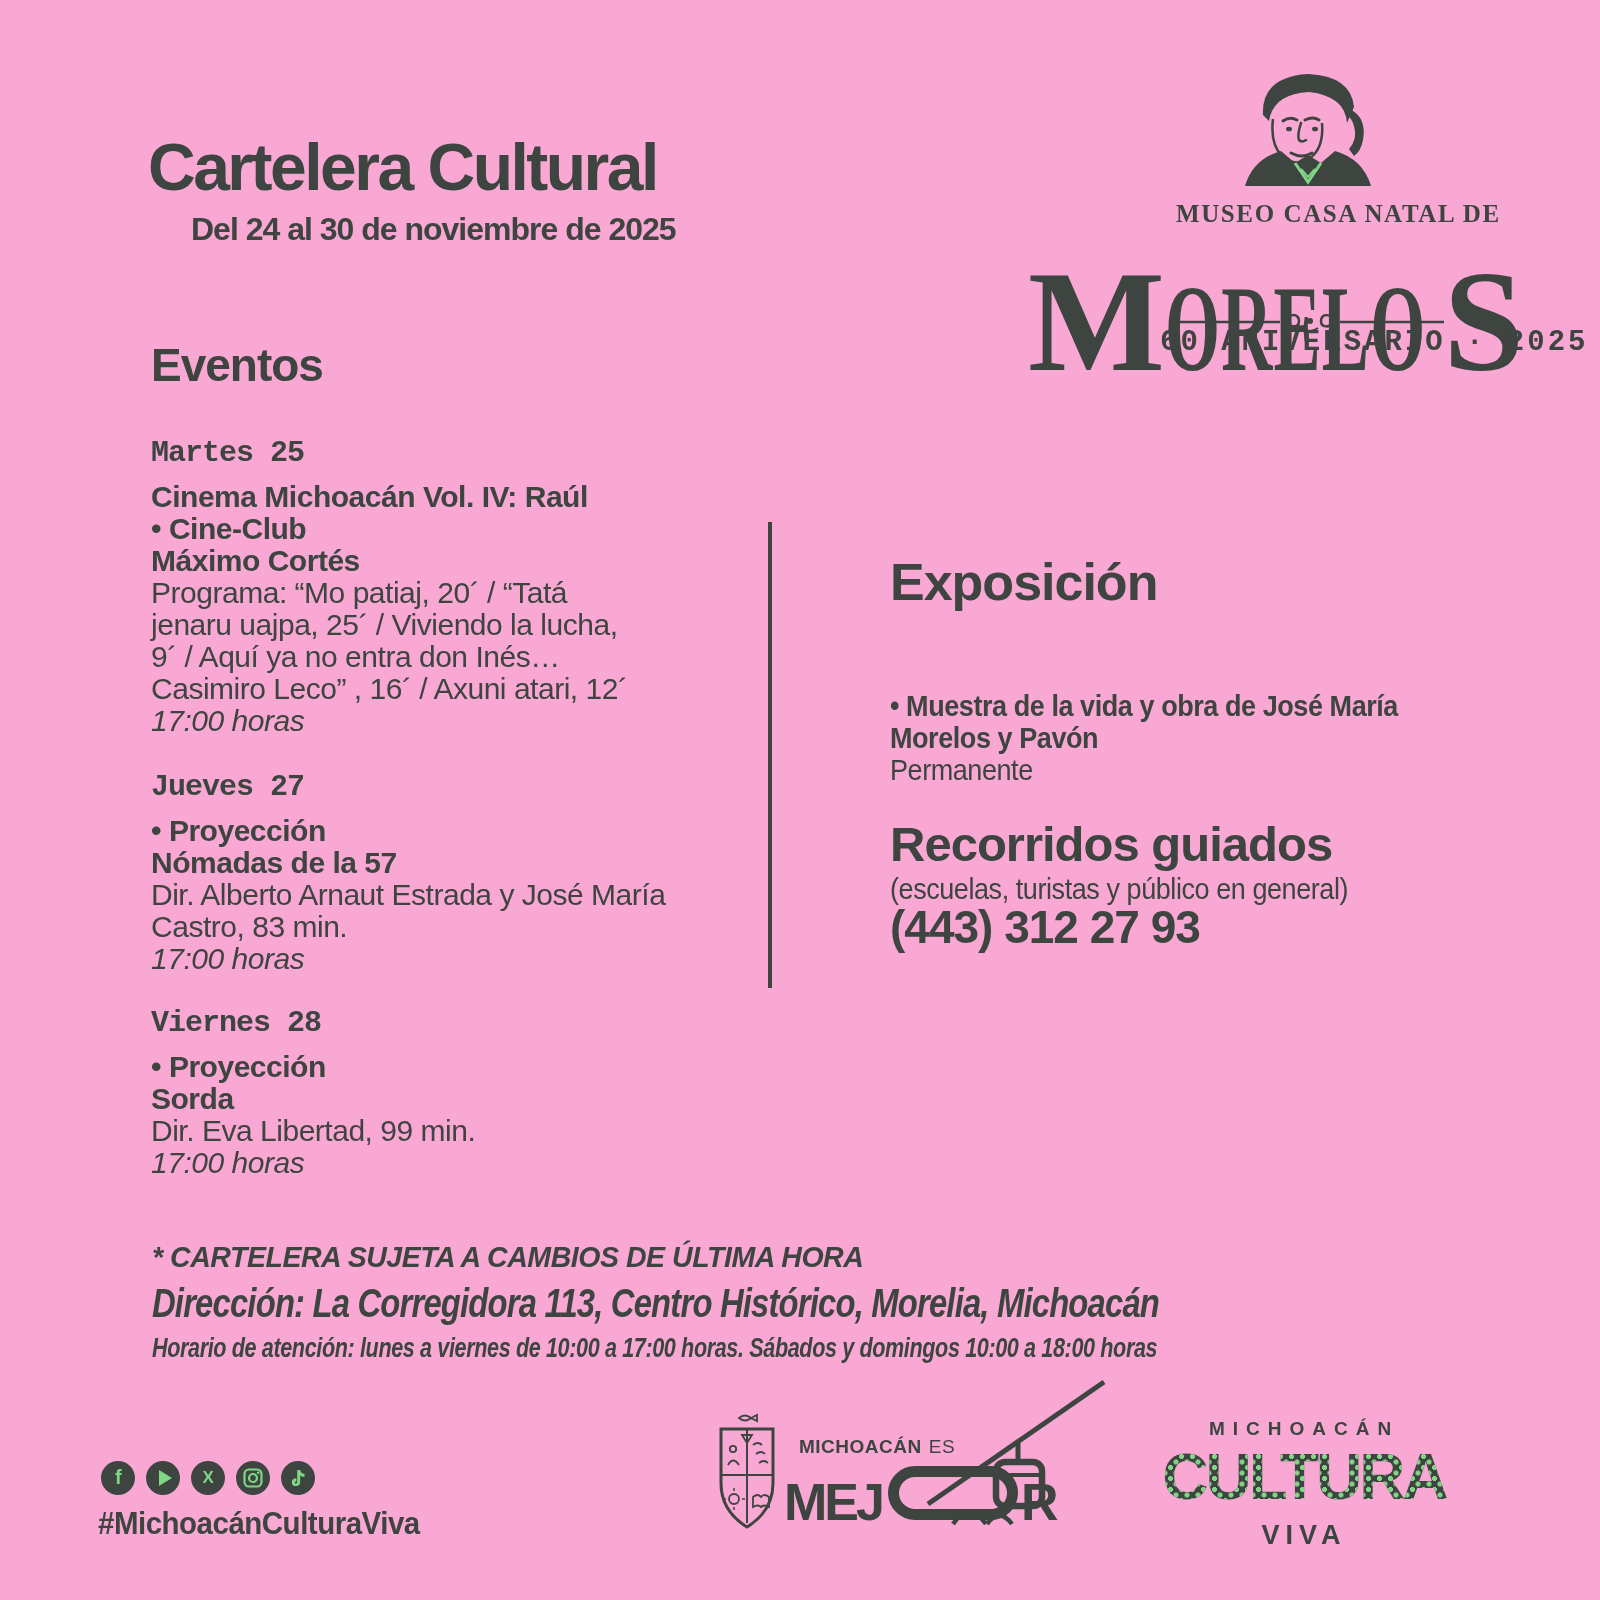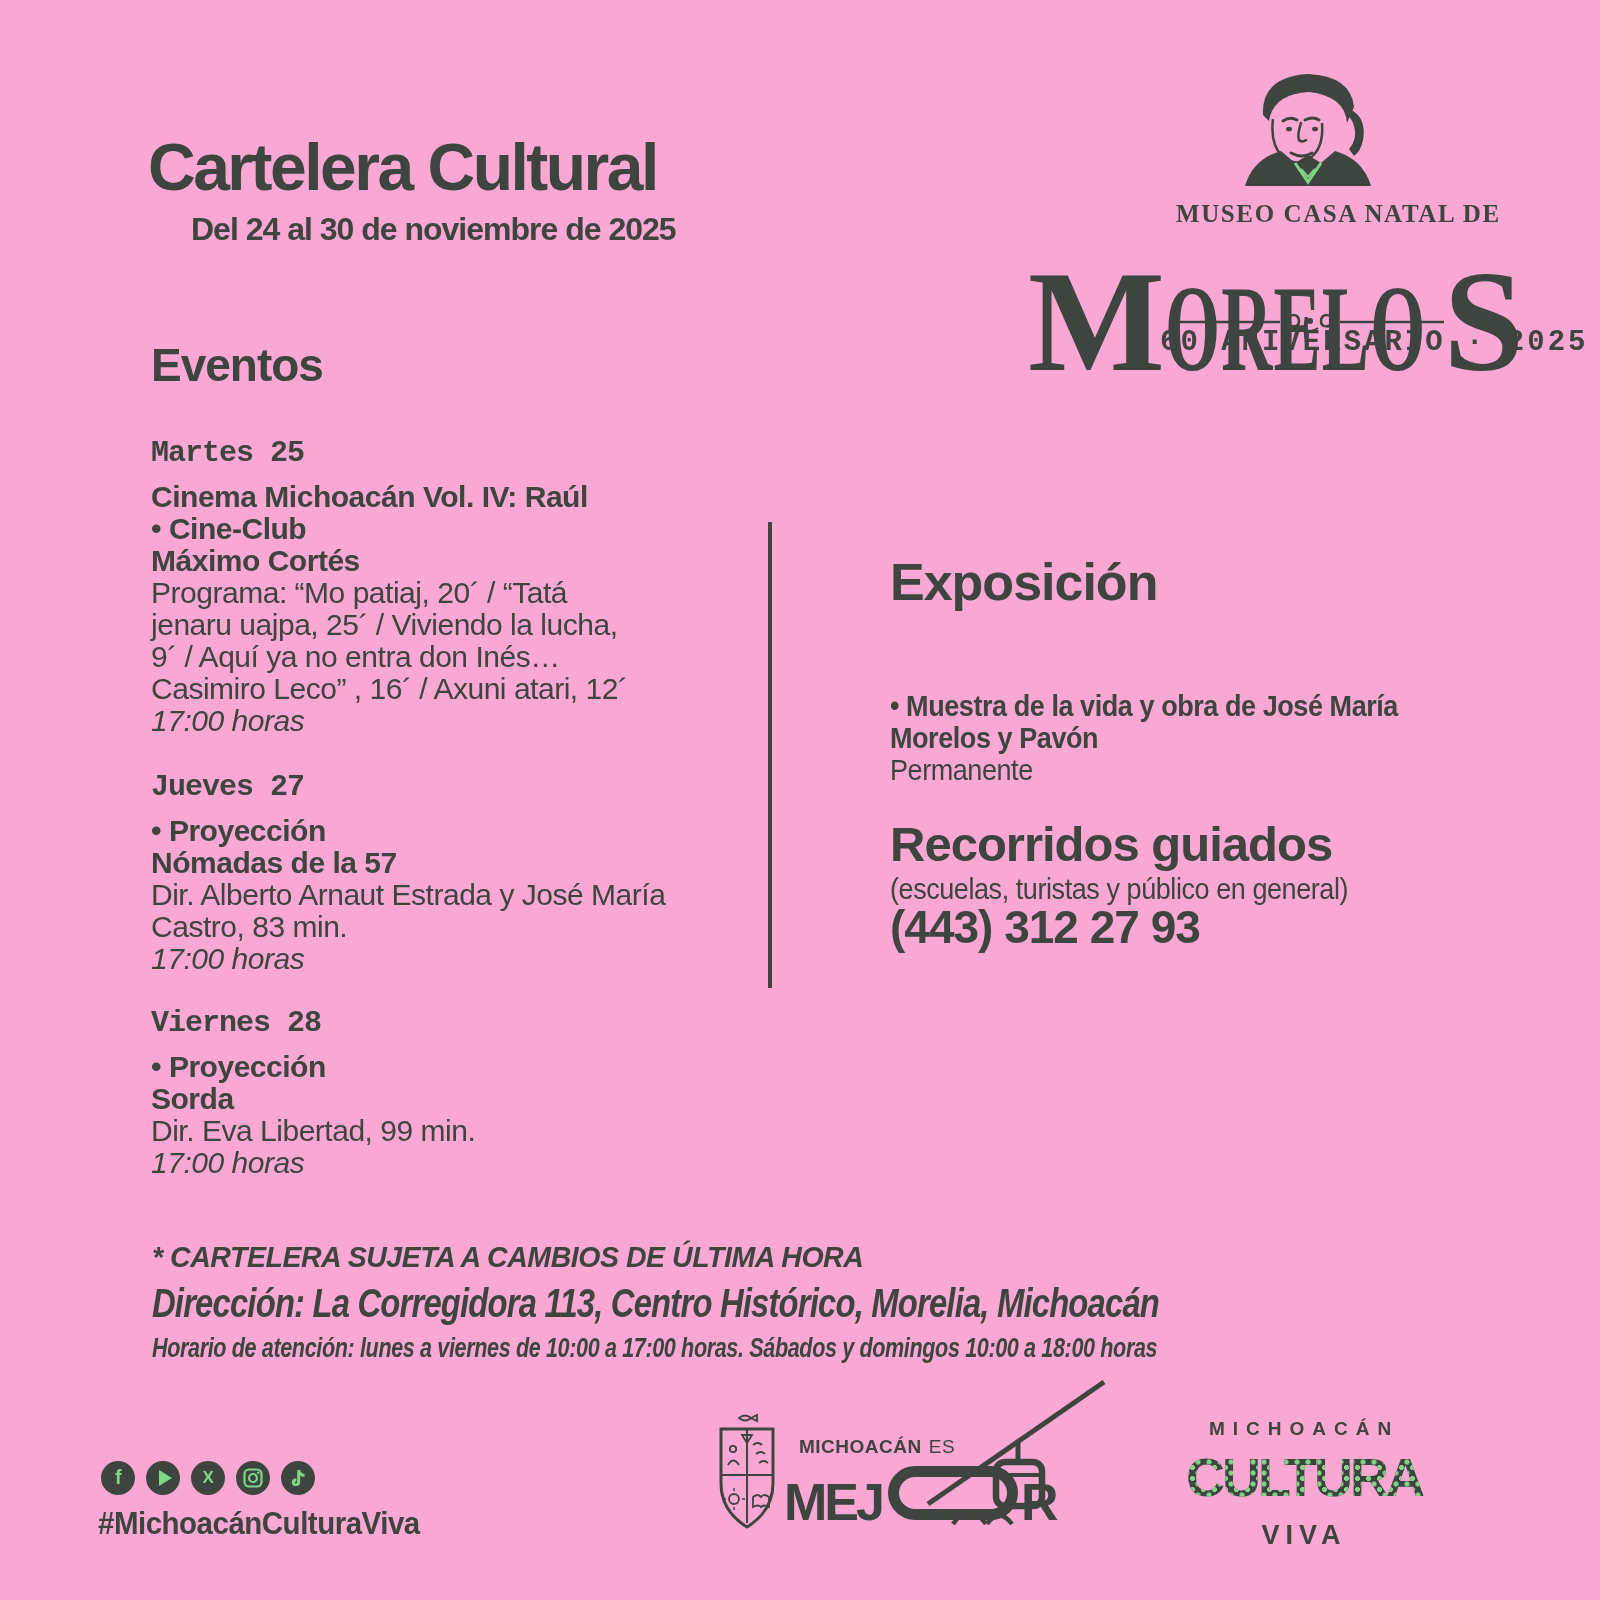--- a/index.html
+++ b/index.html
@@ -72,21 +72,21 @@
   .mejor-l1{left:99px;top:58px;font-size:19px;letter-spacing:0.5px;white-space:nowrap;}
   .mejor-l1 .strong{font-weight:800;}
   .mejor-l1 .light{font-weight:400;margin-left:7px;}
   .mejor-word{left:84px;top:88px;font-size:52px;font-weight:700;letter-spacing:-3px;line-height:1;white-space:nowrap;}
   .mejor-o{display:inline-block;width:130px;height:54px;border:11px solid #3E4440;border-radius:30px;
     box-sizing:border-box;vertical-align:baseline;margin:0 3px 0 6px;}
   .mejor-overlay{left:0;top:0;pointer-events:none;}
 
   .cultura{left:1132px;top:1396px;width:344px;height:170px;}
   .cult-l1{left:0;top:22px;width:344px;text-align:center;font-size:19px;letter-spacing:8px;font-weight:700;}
-  .cult-word{left:0;top:44px;width:344px;text-align:center;font-size:54px;font-weight:800;letter-spacing:-3px;line-height:74px;
+  .cult-word{left:0;top:44px;width:344px;text-align:center;font-size:64px;font-weight:800;letter-spacing:-3px;line-height:74px;
     background:
       radial-gradient(circle,#7FD685 2.3px,transparent 2.6px) 0 0/11px 11px,
       radial-gradient(circle,#7FD685 2.3px,transparent 2.6px) 5.5px 5.5px/11px 11px,
       #3E4440;
     -webkit-background-clip:text;background-clip:text;color:transparent;}
   .cult-l3{left:0;top:124px;width:344px;text-align:center;font-size:27px;letter-spacing:6px;font-weight:800;}
 
   svg{display:block;}
 </style>
 </head>

